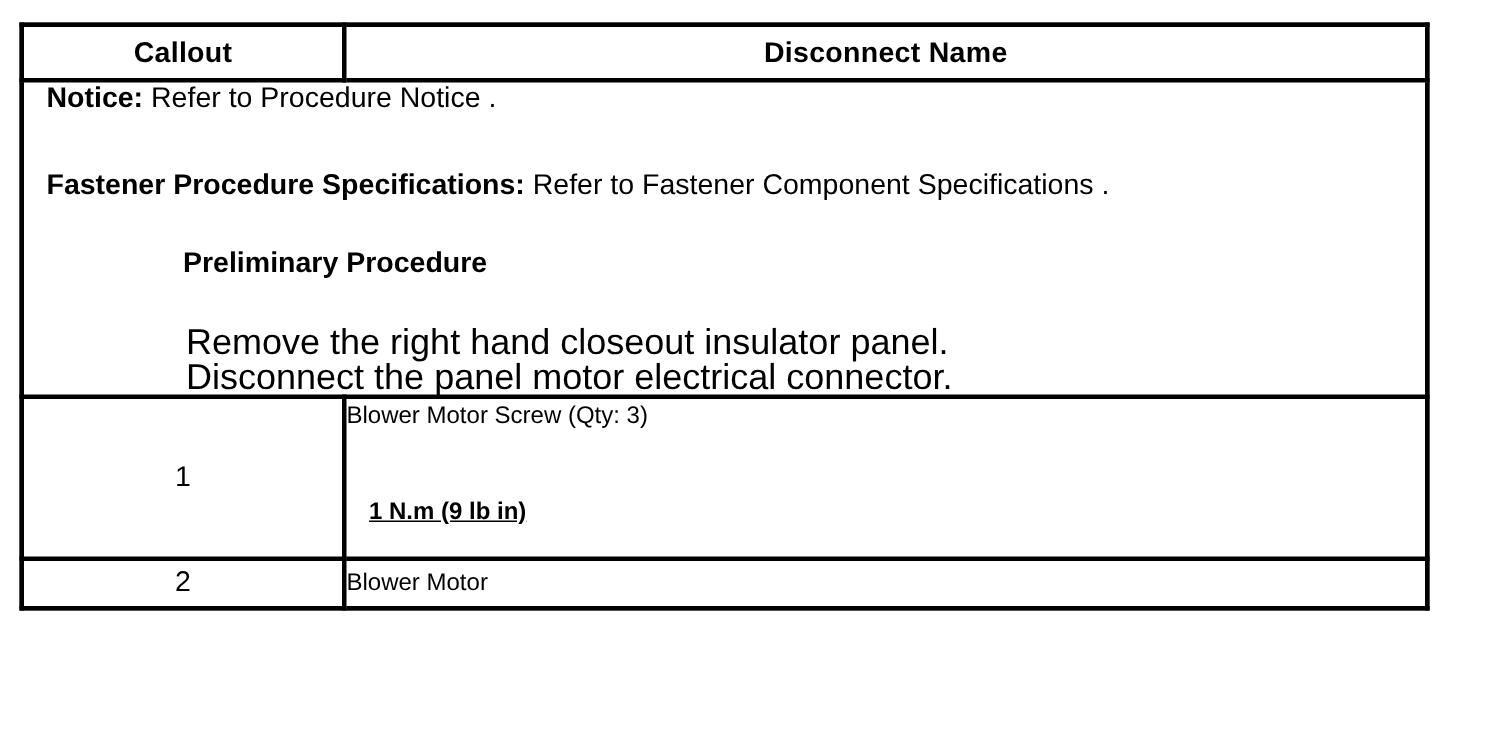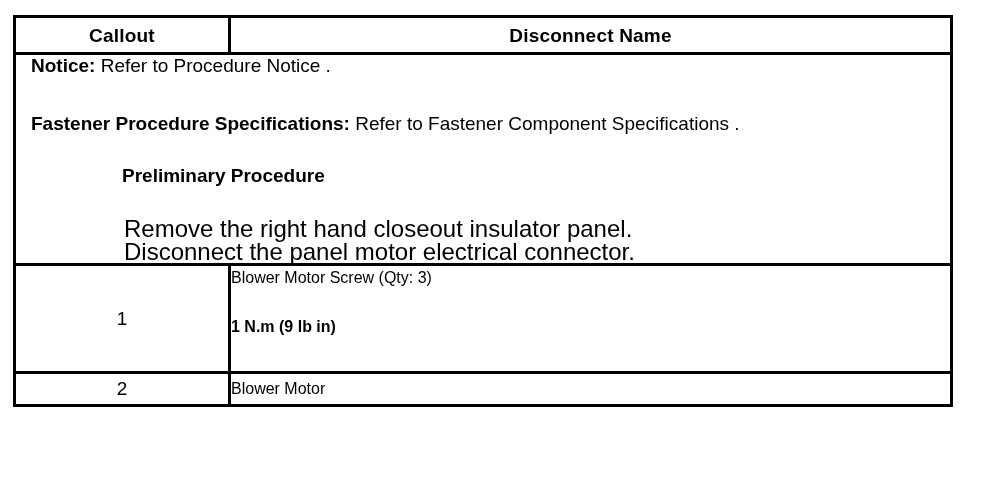--- a/index.html
+++ b/index.html
@@ -104,23 +104,24 @@
     line-height: 23px;
   }
   .name-cell .primary {
     margin: 0;
     white-space: nowrap;
   }
   .name-cell .torque-gap {
     height: 26px;
   }
   .name-cell .torque {
-    margin: 0;
+    margin: 15px;
     font-weight: bold;
     white-space: nowrap;
+    text-decoration: underline;
   }
   .row-tall { height: 108px; }
   .row-short { height: 33px; }
   .row-short .name-cell { padding-top: 3px; padding-bottom: 1px; }
 </style>
 </head>
 <body>
 
 <div class="table-wrap">
   <table class="spec-table">

